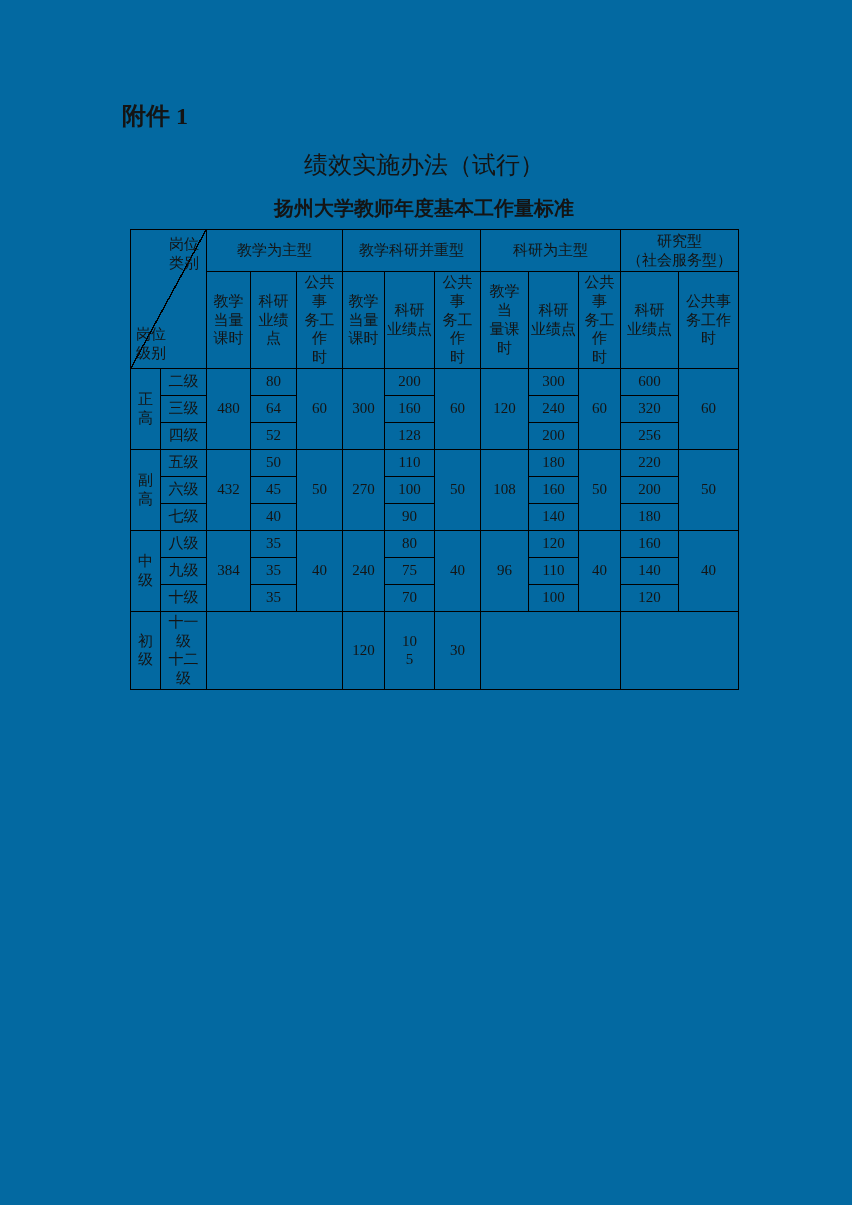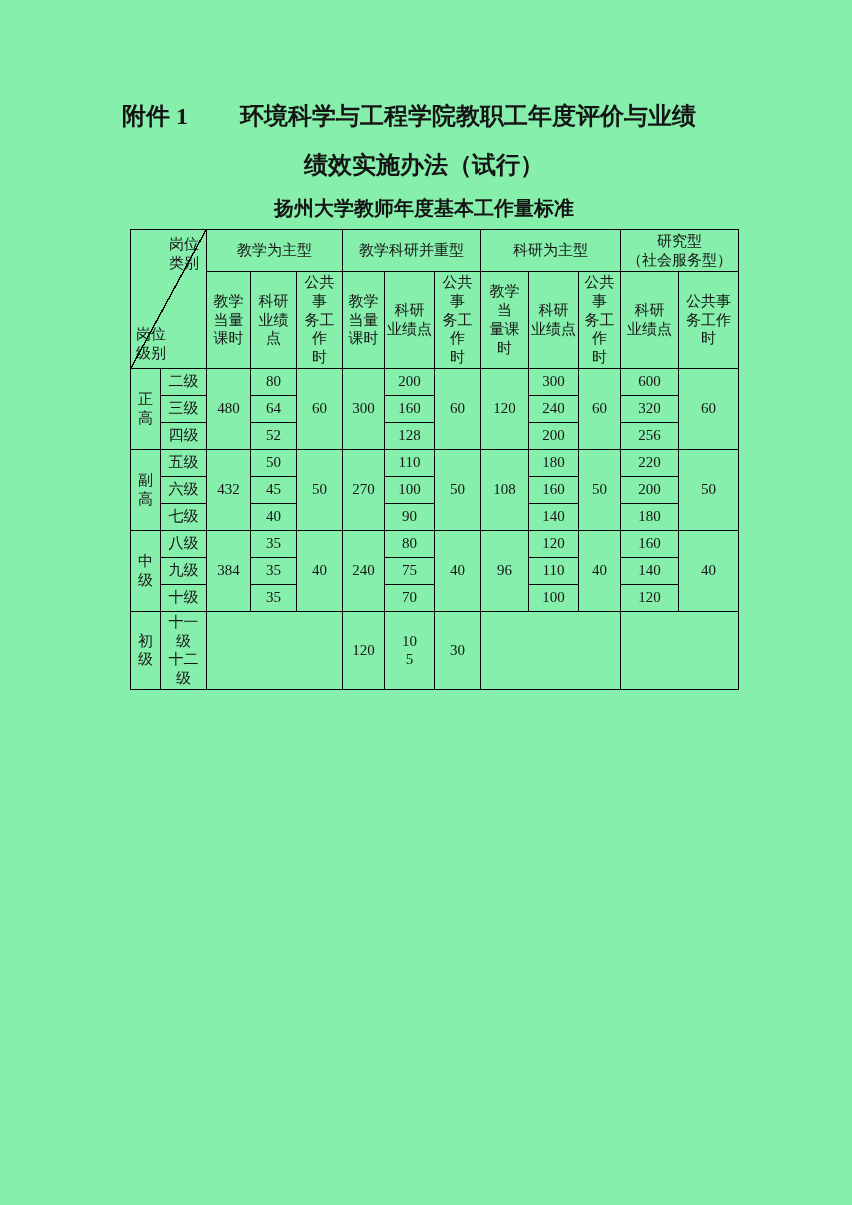--- a/index.html
+++ b/index.html
@@ -1,27 +1,27 @@
 <!DOCTYPE html>
 <html><head>
 <meta charset="utf-8">
 <style>
   html,body{margin:0;padding:0;background:#ffffff;}
   .page{
-    width:852px;height:1205px;background:#86efac;color:#141414;
+    width:852px;height:1205px;background:#0369a1;color:#141414;
     font-family:"Liberation Serif","DejaVu Serif",serif;
     overflow:hidden;position:relative;box-sizing:border-box;
     padding:100px 104px 0 100px;
   }
   .title-line1{
     font-size:24px;font-weight:bold;display:flex;align-items:baseline;
     padding-left:22px;gap:52px;white-space:nowrap;
   }
   .title-line2{
-    font-size:24px;font-weight:bold;text-align:center;margin-top:17px;
+    font-size:24px;font-weight:normal;text-align:center;margin-top:17px;
   }
   p.body{
     font-size:23px;line-height:40px;margin:0;text-align:justify;
     text-justify:inter-ideograph;
   }
   .para1{margin-top:14px;}
   .indent{text-indent:2em;}
   .bold{font-weight:bold;}
   .table-title{
     font-weight:bold;font-size:20px;text-align:center;margin-top:14px;
@@ -50,21 +50,20 @@
   .c-top{position:absolute;top:5px;right:4px;width:36px;text-align:center;}
   .c-bottom{position:absolute;bottom:5px;left:2px;width:36px;text-align:center;}
 </style>
 </head>
 <body>
 
 <div class="page">
 
   <div class="title-line1">
     <span>附件 1</span>
-    <span>环境科学与工程学院教职工年度评价与业绩</span>
   </div>
   <div class="title-line2">绩效实施办法（试行）</div>
 
 
   <div class="table-title">扬州大学教师年度基本工作量标准</div>
 
   <table class="wt">
     <colgroup>
       <col style="width:30px">
         <col style="width:46px">

